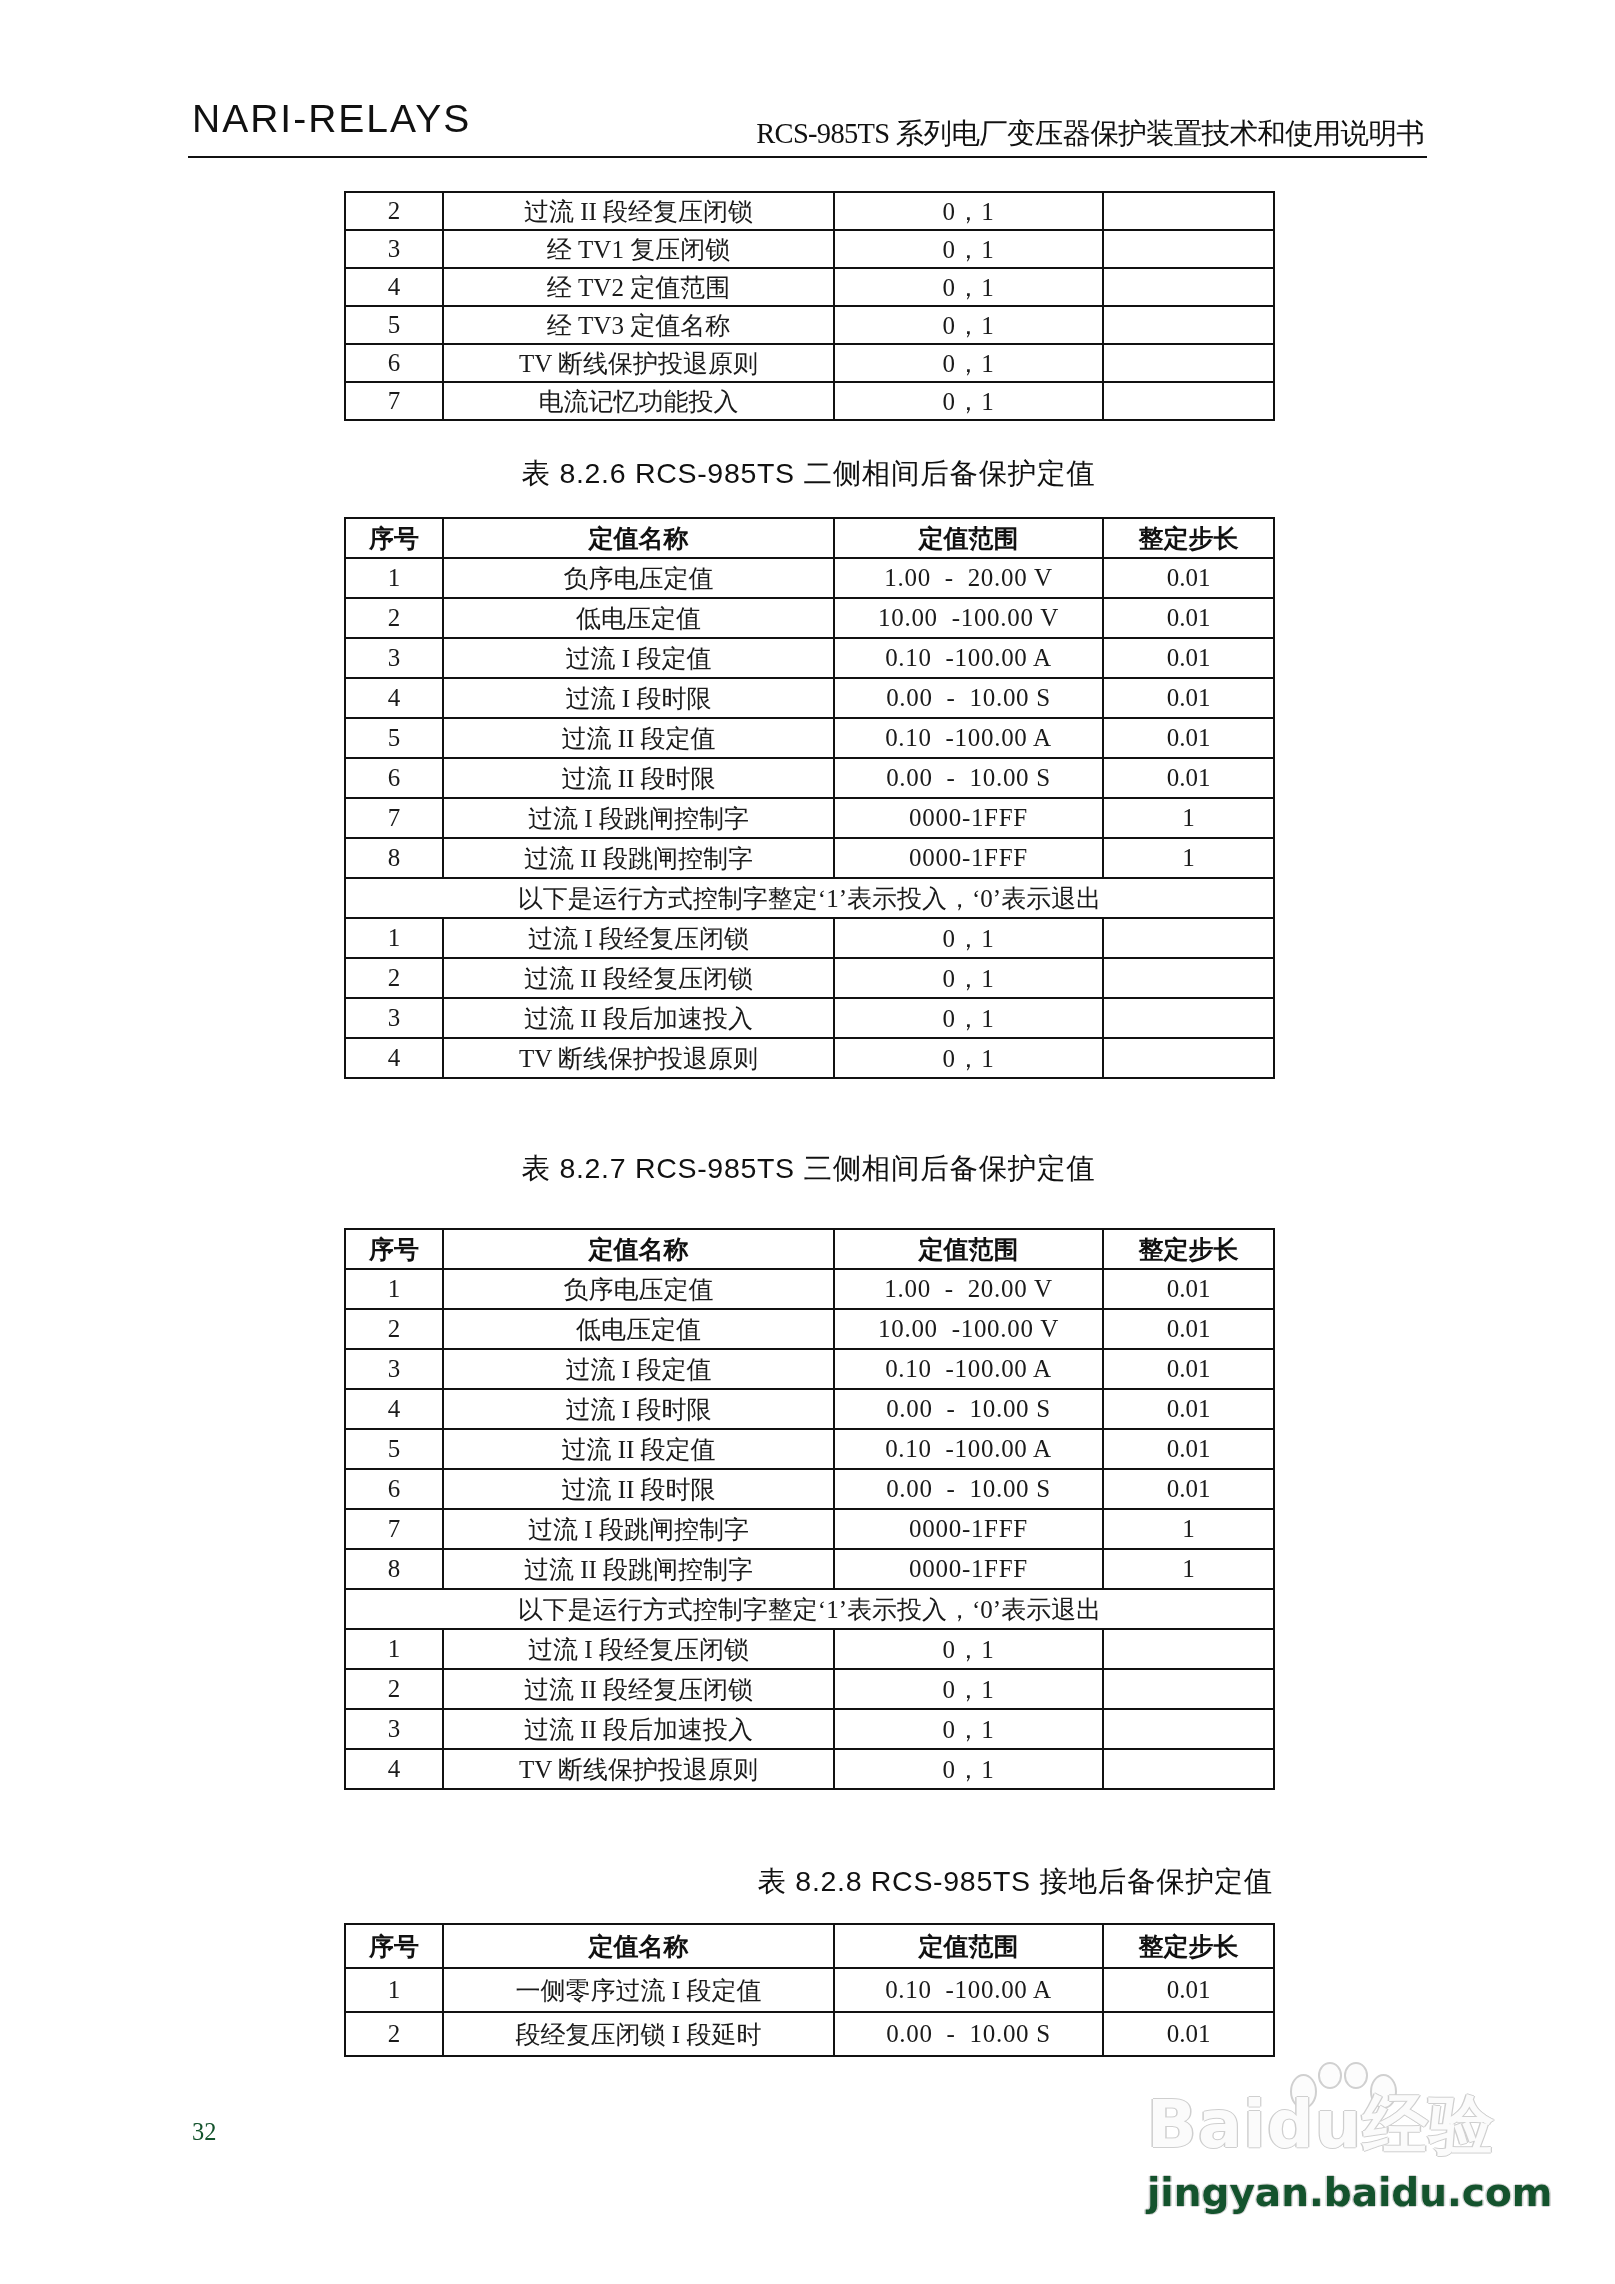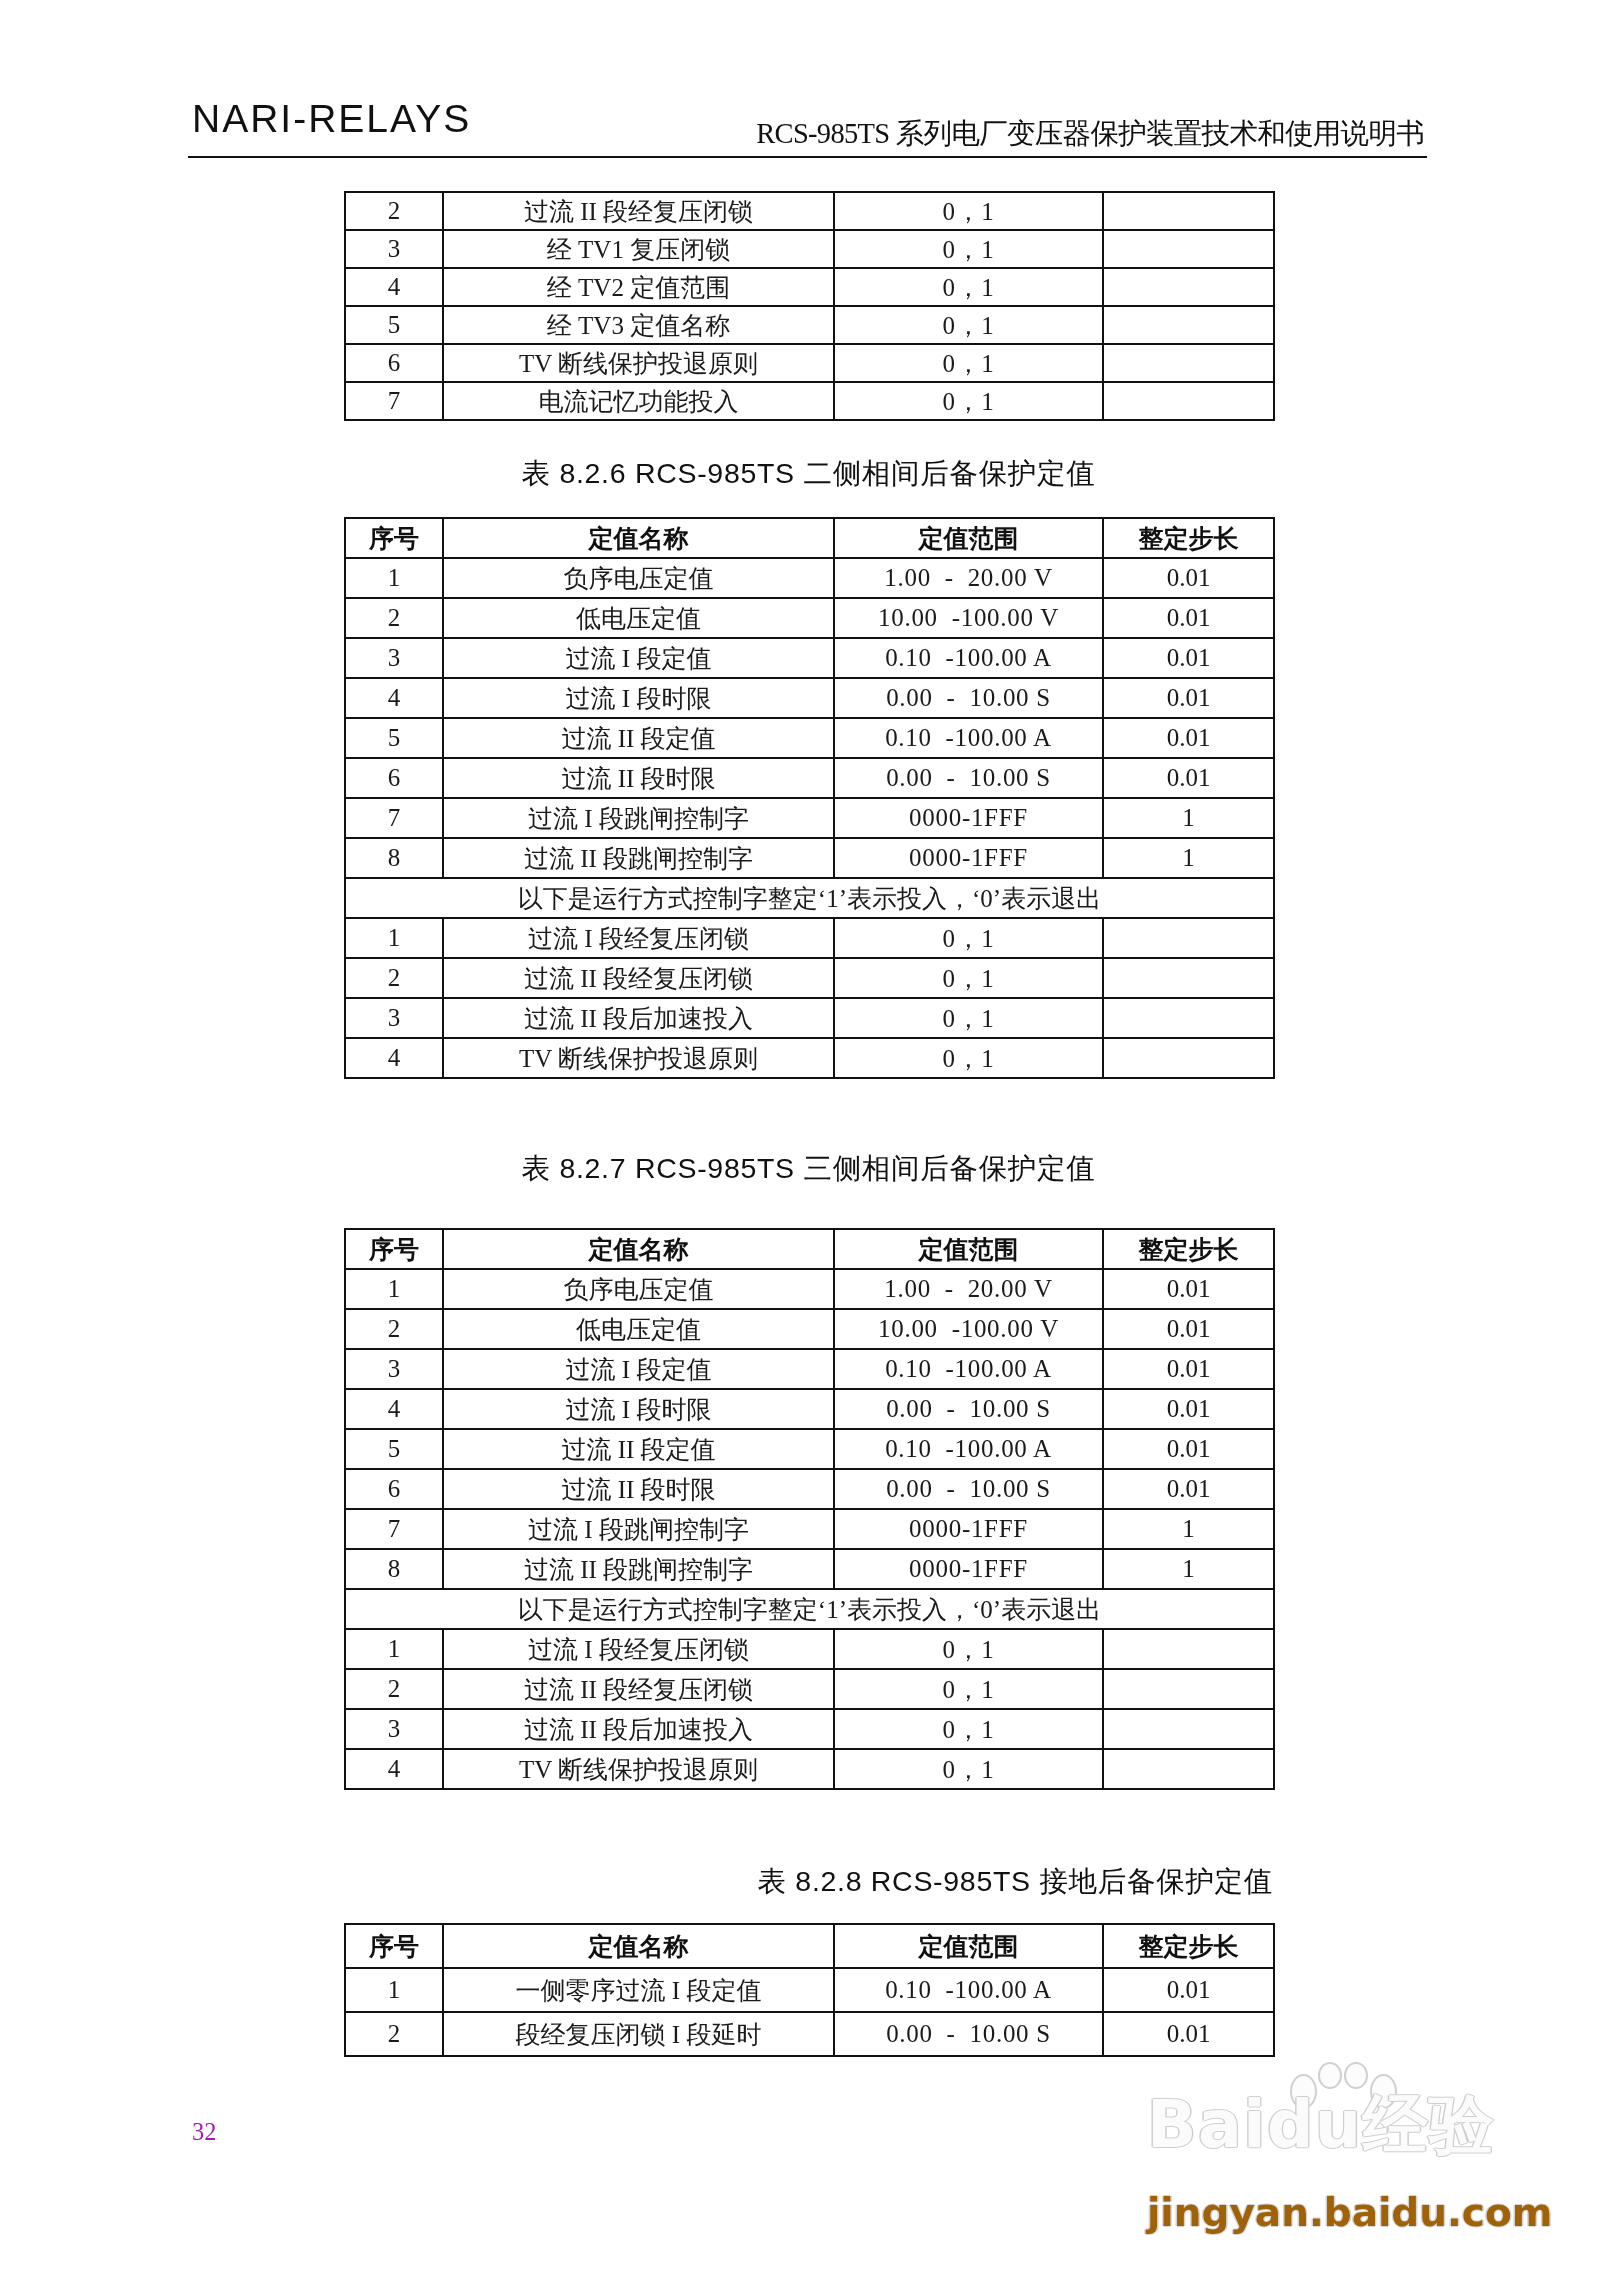--- a/index.html
+++ b/index.html
@@ -23,29 +23,29 @@
   #t1 { top: 191px; } #t1 td { height: 36px; }
   #t2 { top: 517px; } #t2 td { height: 38px; }
   #t3 { top: 1228px; } #t3 td { height: 38px; }
   #t4 { top: 1923px; } #t4 td { height: 42px; }
 
   .caption { position: absolute; left: 344px; width: 929px; text-align: center;
              font-family: Liberation Sans, sans-serif; font-size: 28.5px; color: #111;
              line-height: 34px; letter-spacing: 0.7px; }
   #cap6 { top: 456px; } #cap7 { top: 1151px; } #cap8 { top: 1864px; text-align: right; }
 
-  .page-num { position: absolute; left: 192px; top: 2118px; font-family: "Liberation Serif", serif; font-size: 24.4px; color: #a21caf; }
+  .page-num { position: absolute; left: 192px; top: 2118px; font-family: "Liberation Serif", serif; font-size: 24.4px; color: #14532d; }
 
   .wm { position: absolute; left: 1147px; top: 2067px; width: 380px; height: 156px; color: #fff; }
   .wm-logo { position: absolute; left: 0; top: 20.4px; font-family: "DejaVu Sans", sans-serif; font-weight: bold;
              font-size: 65px; line-height: 75px; color: #fbfbfb;
              text-shadow: -1.4px 0 #cfcfcf, 1.4px 0 #cfcfcf, 0 -1.4px #cfcfcf, 0 1.4px #cfcfcf; letter-spacing: 1.4px; }
   .wm-url { position: absolute; left: 0; top: 102px; font-family: "DejaVu Sans", sans-serif; font-weight: bold;
-            font-size: 39px; line-height: 48px; color: #a16207;
-            text-shadow: -1.4px 0 #d4d4d4, 1.4px 0 #d4d4d4, 0 -1.4px #d4d4d4, 0 1.4px #d4d4d4; margin-top: 20px; }
+            font-size: 39px; line-height: 48px; color: #14532d;
+            text-shadow: -1.4px 0 #d4d4d4, 1.4px 0 #d4d4d4, 0 -1.4px #d4d4d4, 0 1.4px #d4d4d4; }
   .wm-paw { position: absolute; left: 136px; top: -5.4px; width: 115px; height: 41px; }
   .wm-paw span { position: absolute; border: 2px solid #d0d0d0; border-radius: 50%; background: #fcfcfc; }
 </style>
 </head>
 <body>
 
 <div class="hdr-left">NARI-RELAYS</div>
 <div class="hdr-right">RCS-985TS 系列电厂变压器保护装置技术和使用说明书</div>
 <div class="hdr-rule"></div>
 

